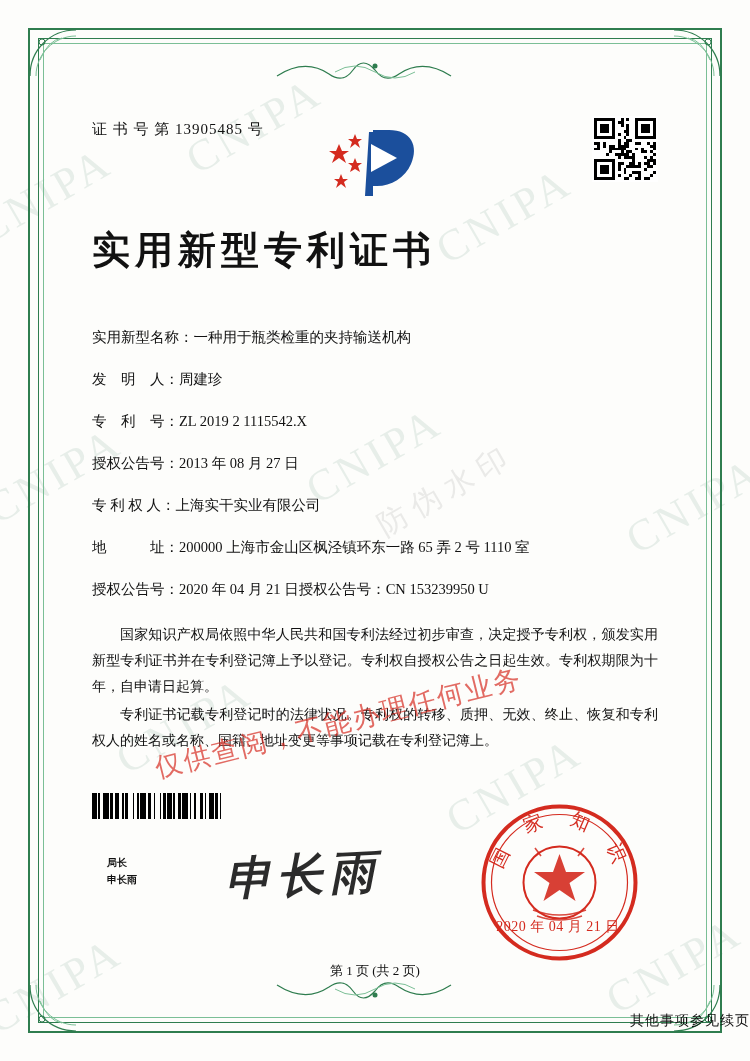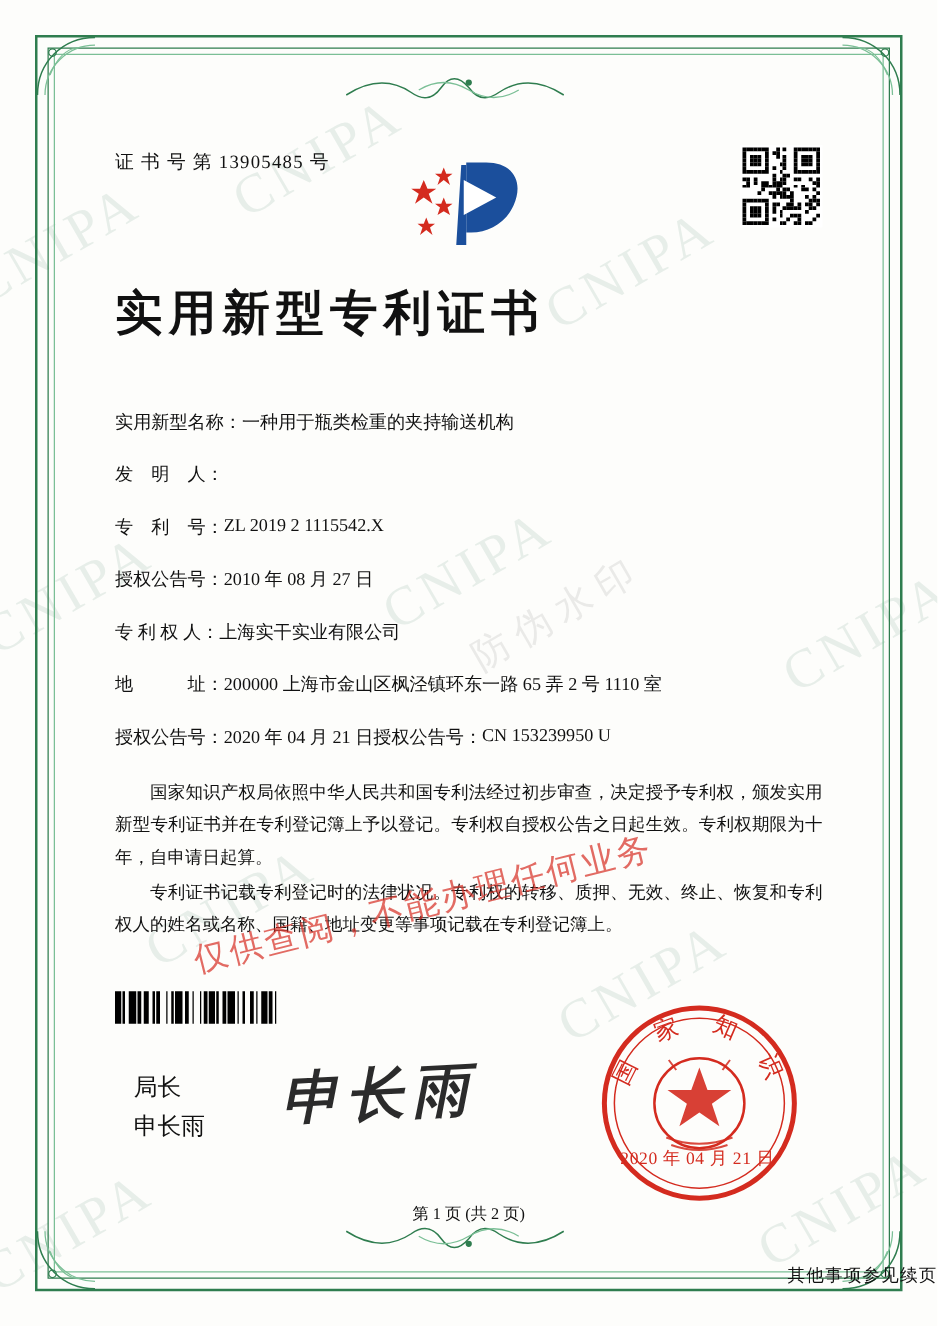--- a/index.html
+++ b/index.html
@@ -176,23 +176,24 @@
     align-items: stretch;
   }
   .barcode span { display: block; background: #000; height: 100%; }
 
   
   .sign-block {
     position: absolute;
     left: 107px;
     top: 855px;
     font-family: "Liberation Serif", "DejaVu Serif", serif;
-    font-size: 19px;
+    font-size: 10px;
     line-height: 1.65;
     color: #111;
+    font-weight: bold;
   }
   .handwriting {
     position: absolute;
     left: 225px;
     top: 845px;
     font-family: "Liberation Serif", "DejaVu Serif", serif;
     font-size: 46px;
     font-style: italic;
     font-weight: bold;
     color: #1a1a1a;
@@ -793,28 +794,29 @@
 
     <div class="title">实用新型专利证书</div>
 
     <div class="fields">
       <div class="field">
         <span class="lbl">实用新型名称：</span>
         <span class="val">一种用于瓶类检重的夹持输送机构</span>
       </div>
       <div class="field">
         <span class="lbl">发　明　人：</span>
+        <span class="val">周建珍</span>
       </div>
       <div class="field">
         <span class="lbl">专　利　号：</span>
         <span class="val">ZL 2019 2 1115542.X</span>
       </div>
       <div class="field">
         <span class="lbl">授权公告号：</span>
-        <span class="val">2010 年 08 月 27 日</span>
+        <span class="val">2013 年 08 月 27 日</span>
       </div>
       <div class="field">
         <span class="lbl">专 利 权 人：</span>
         <span class="val">上海实干实业有限公司</span>
       </div>
       <div class="field">
         <span class="lbl">地　　　址：</span>
         <span class="val">200000 上海市金山区枫泾镇环东一路 65 弄 2 号 1110 室</span>
       </div>
       <div class="field two">

